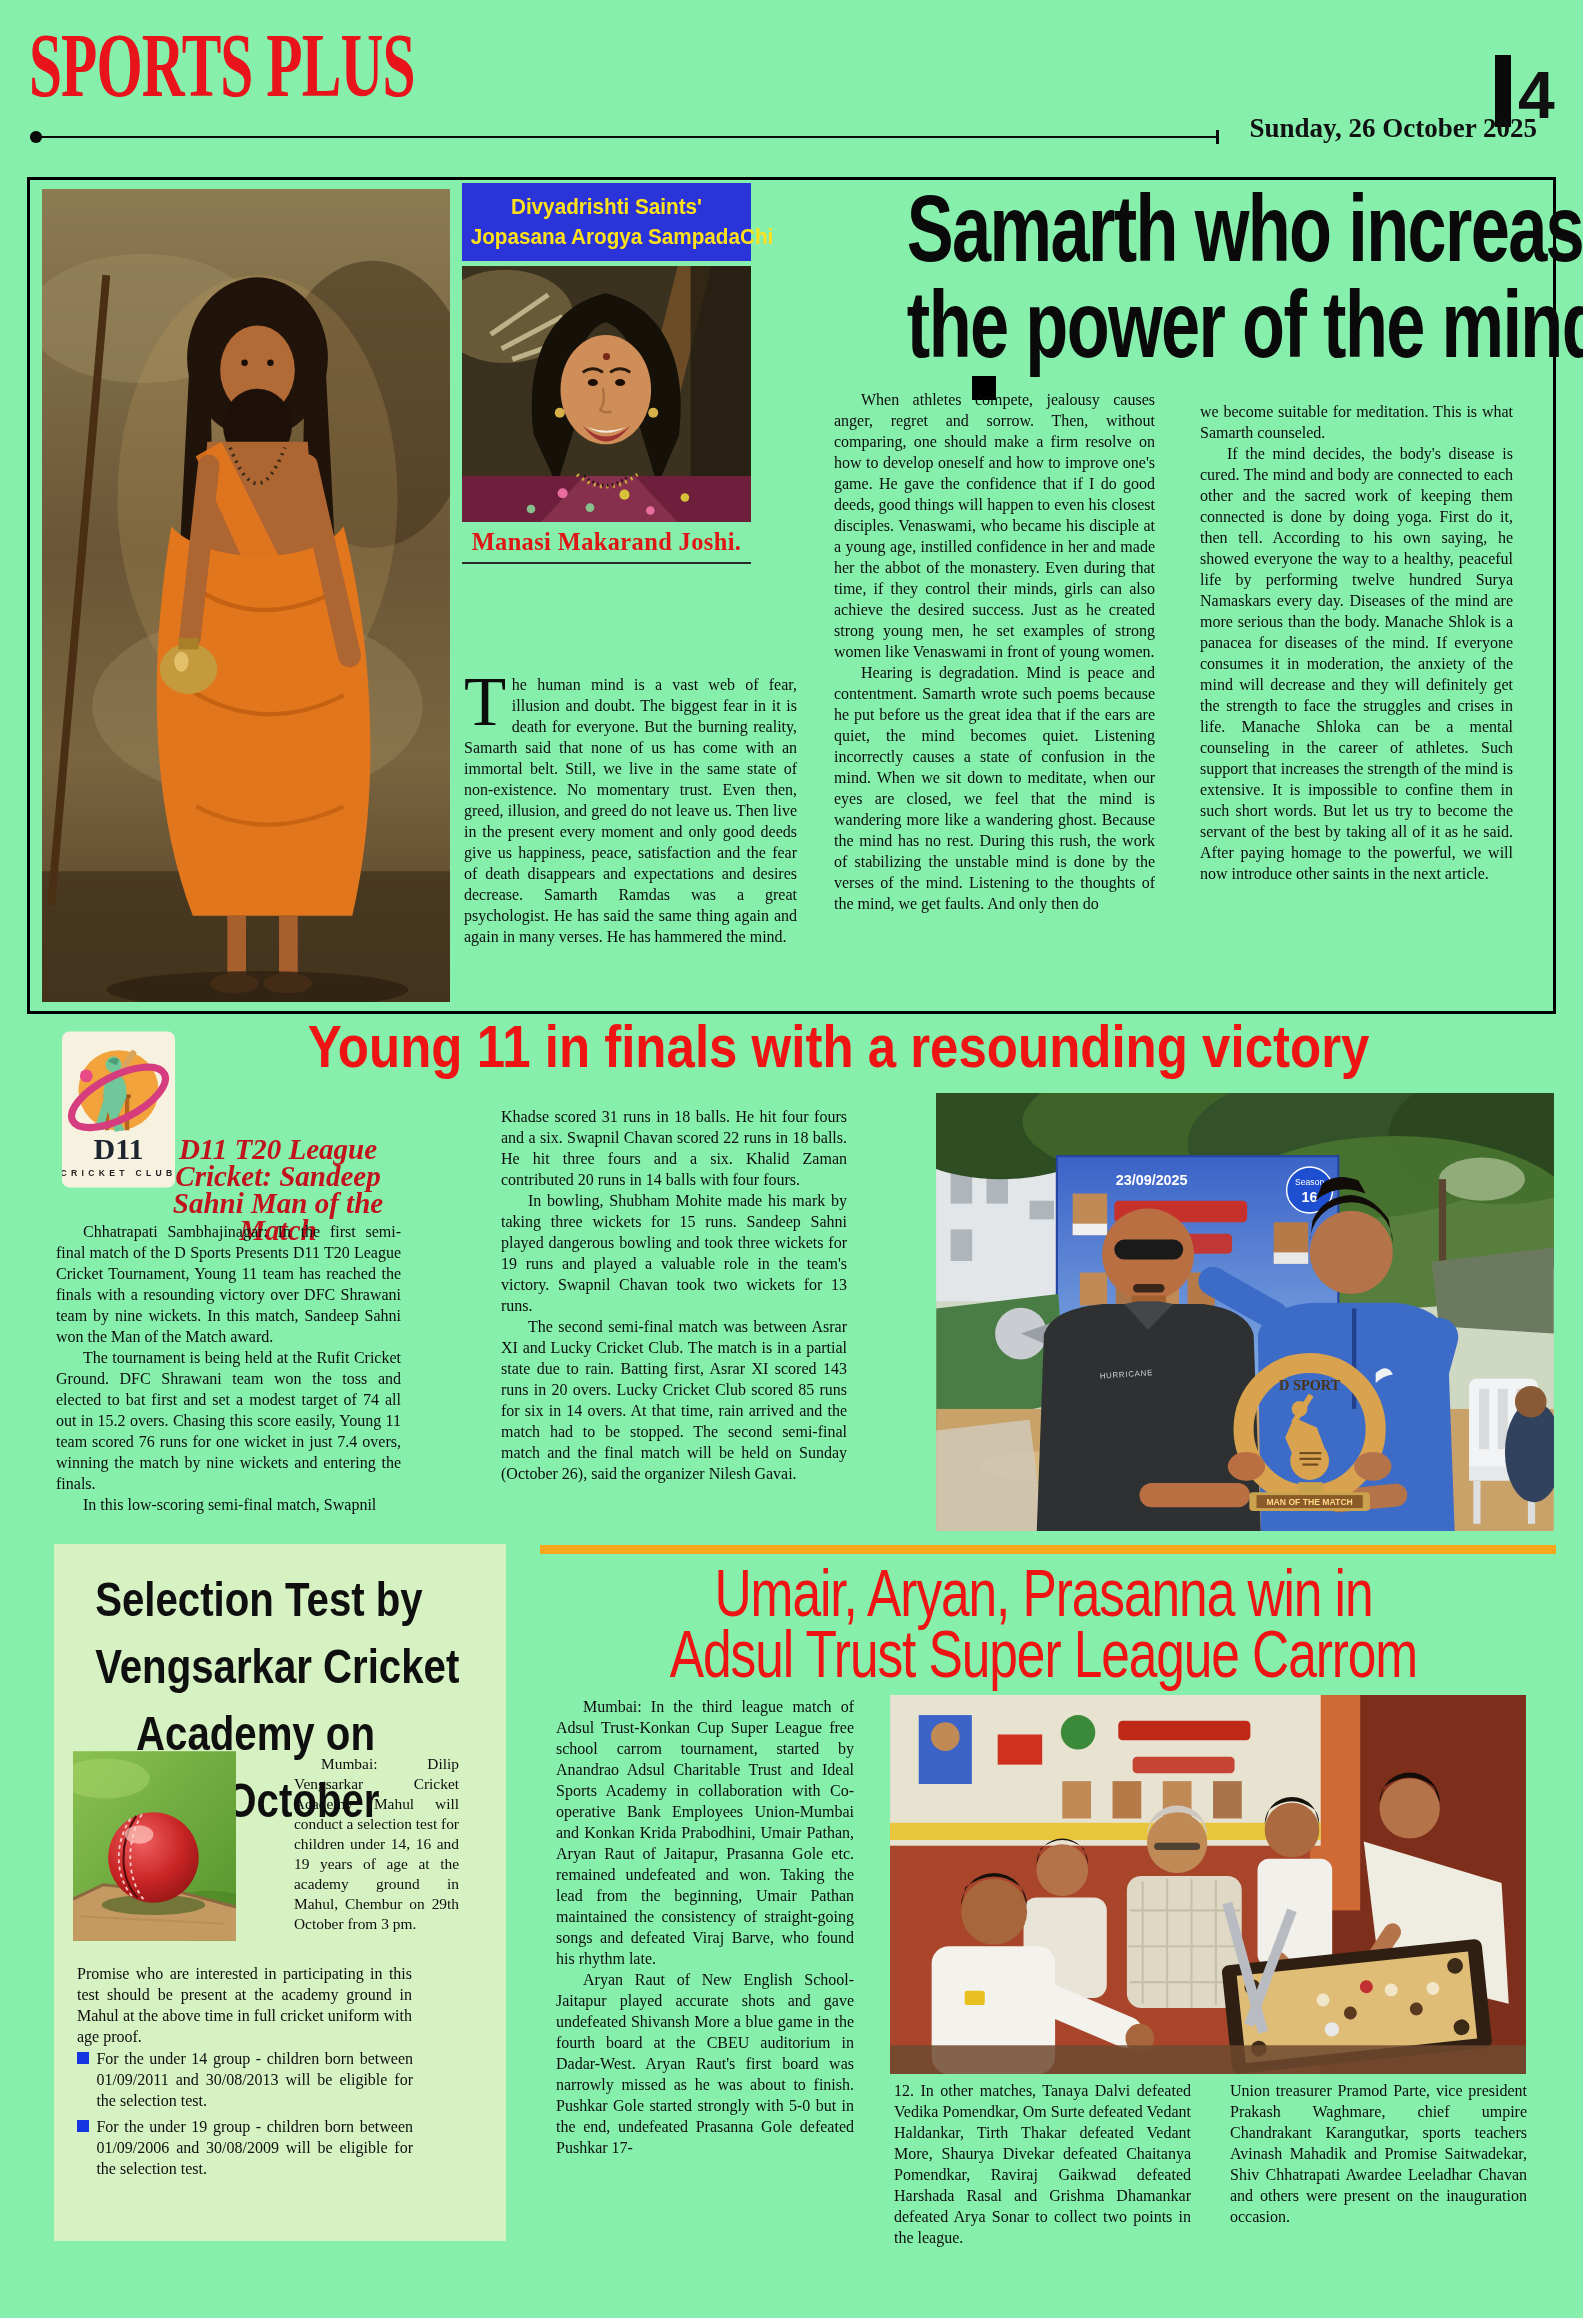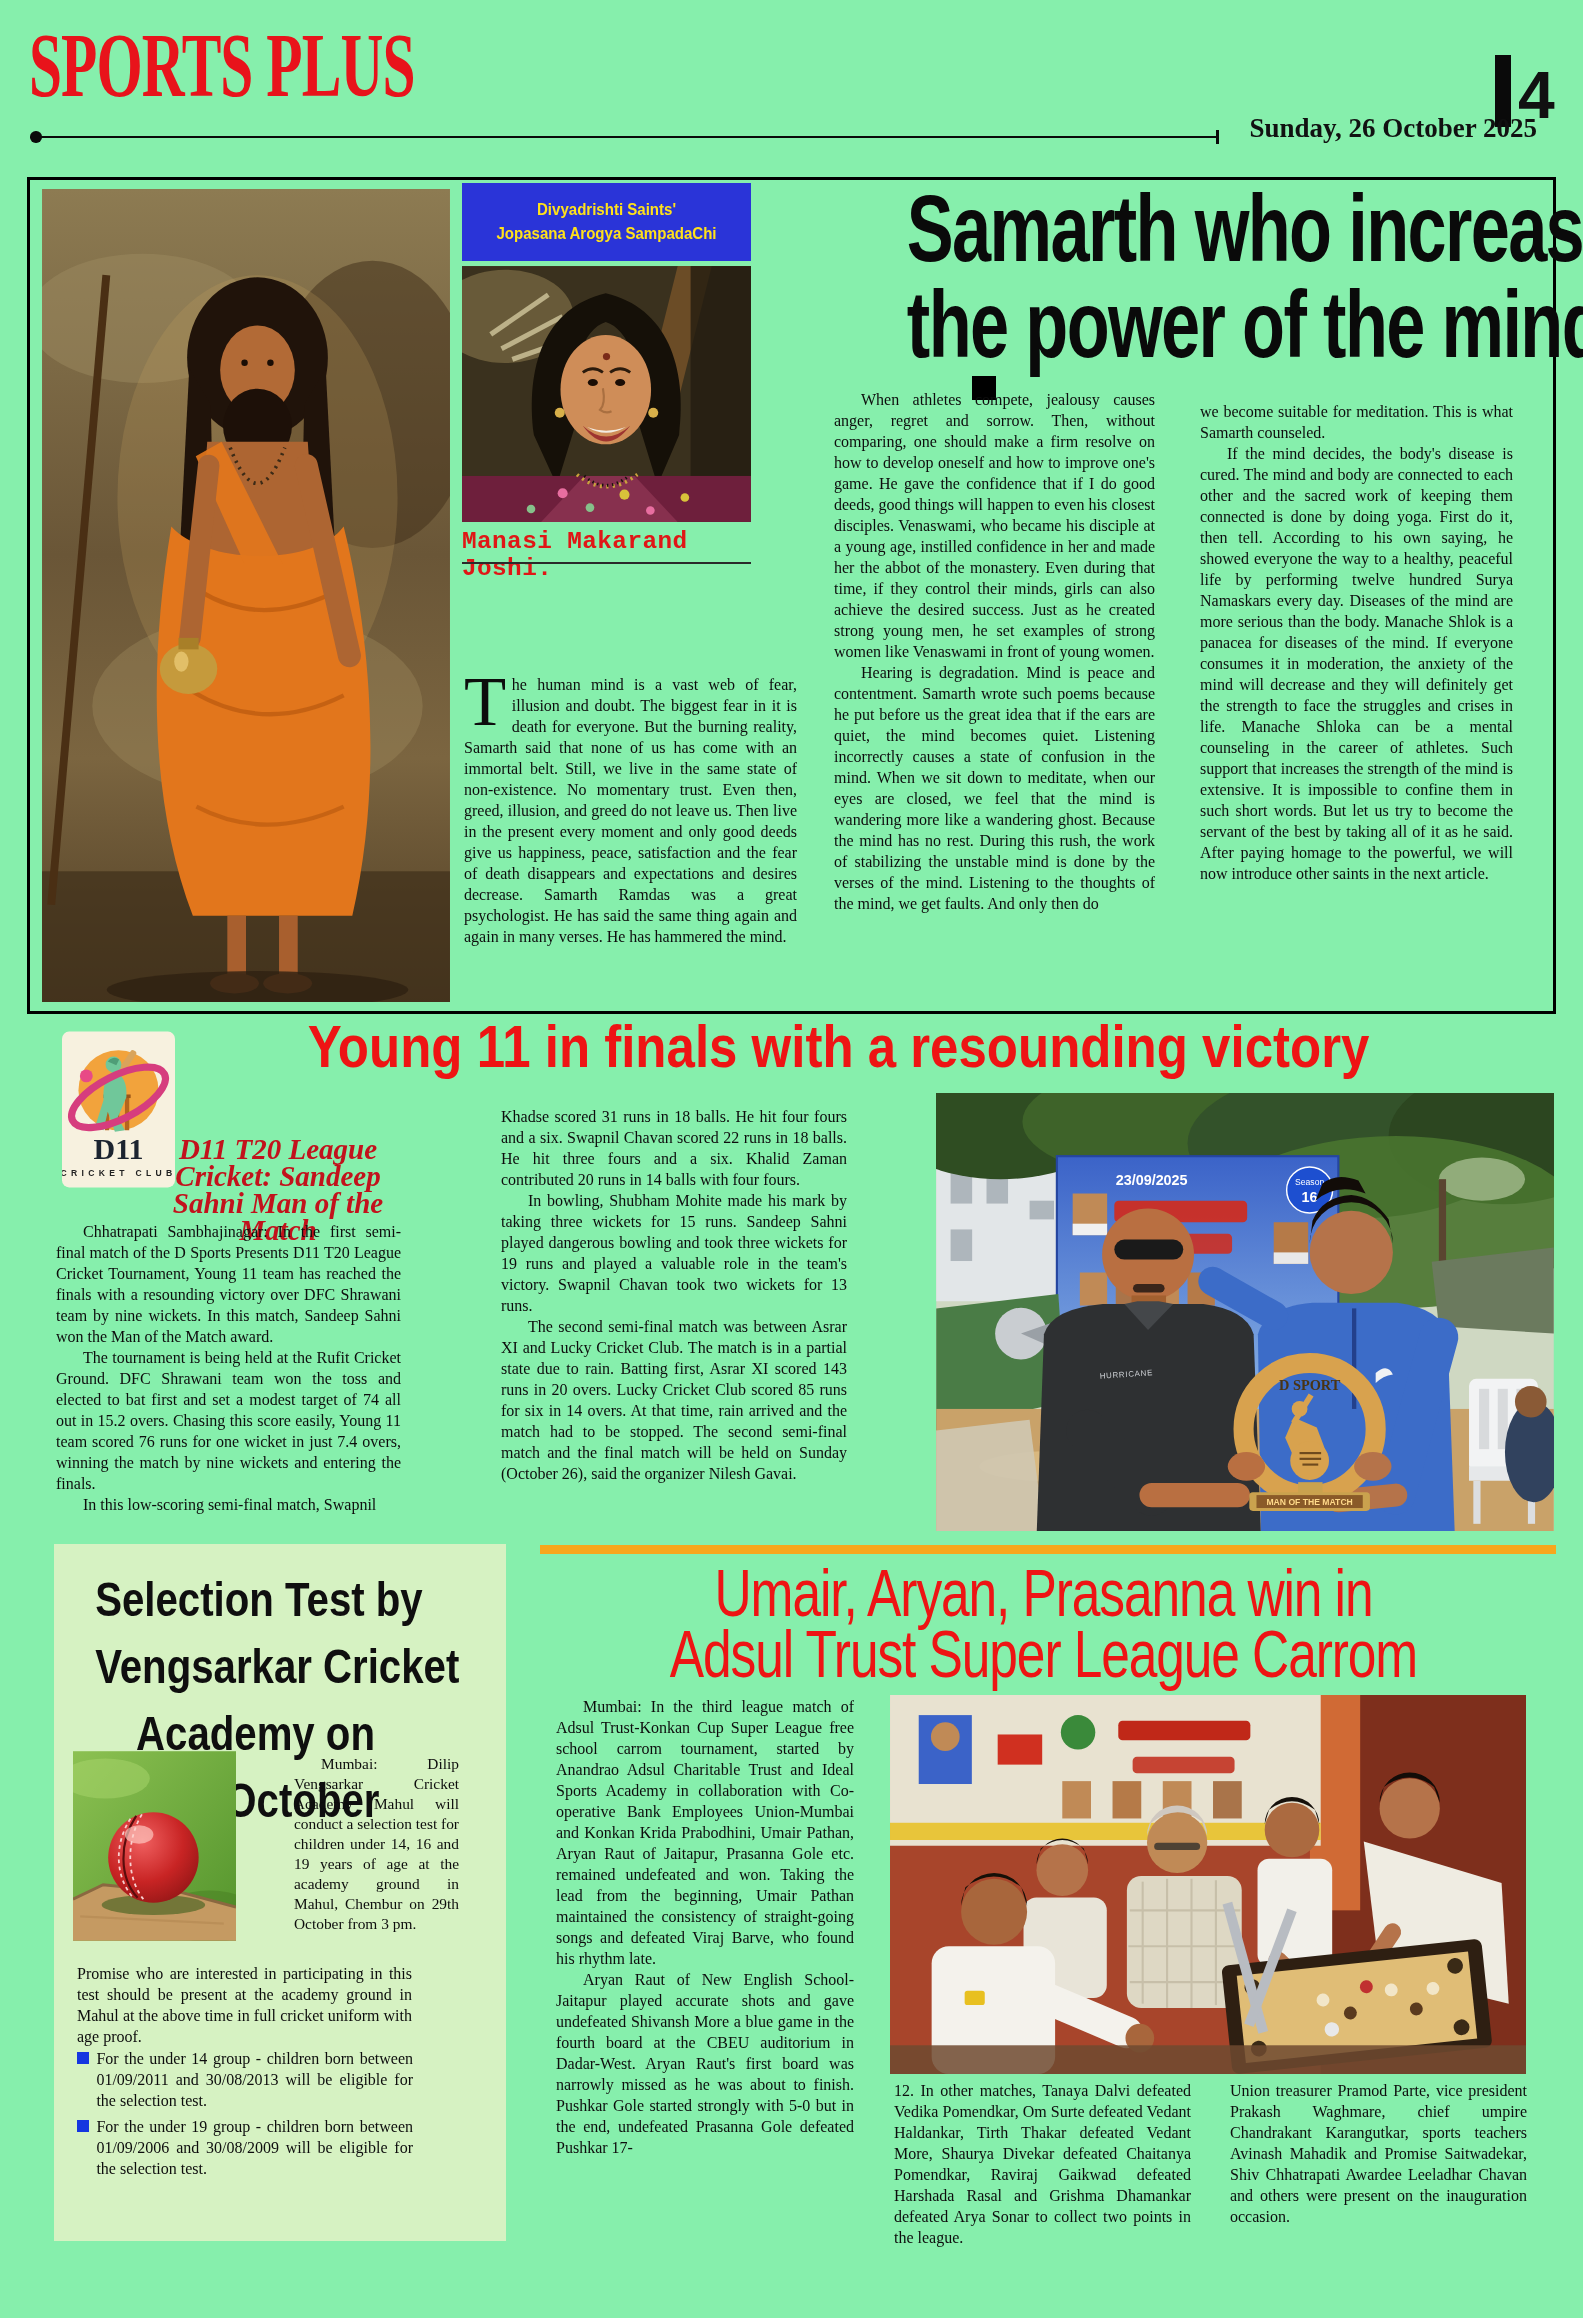--- a/index.html
+++ b/index.html
@@ -21,23 +21,23 @@
   .header-date{left:1106px;top:113px;width:431px;text-align:right;font-weight:bold;font-size:27px;}
   .header-rule{left:37px;top:136px;width:1181px;height:2.2px;background:#0a0a0a;}
   .header-rule-dot{left:30px;top:131px;width:11.5px;height:11.5px;border-radius:50%;background:#0a0a0a;}
   .header-rule-tick{left:1216px;top:130px;width:2.9px;height:14.4px;background:#0a0a0a;}
 
   
   .article1-box{left:27px;top:177px;width:1529px;height:837px;border:3.6px solid #000;box-sizing:border-box;}
   .saint-photo{left:11.5px;top:8.6px;width:408px;height:813px;overflow:hidden;}
   .infobox{left:432px;top:2.9px;width:289px;height:78px;background:#2a34d8;color:#ffe11a;
            display:flex;flex-direction:column;justify-content:center;gap:8.6px;
-           font-family:"Liberation Sans",sans-serif;font-weight:bold;font-size:16px;line-height:1;}
+           font-family:"Liberation Sans",sans-serif;font-weight:bold;font-size:22px;line-height:1;}
   .woman-photo{left:432px;top:86px;width:289px;height:256px;overflow:hidden;}
-  .caption{left:432px;top:348px;width:289px;text-align:left;font-family:Liberation Mono, monospace;
+  .caption{left:432px;top:348px;width:289px;text-align:center;font-family:Liberation Serif, serif;
            font-weight:bold;font-size:24.4px;color:#e01616;letter-spacing:0.4px;}
   .caption-rule{left:432px;top:382px;width:289px;height:2.2px;background:#2a2a2a;}
   .a1-headline{left:780px;top:0px;width:745px;font-family:"Liberation Sans",sans-serif;
                font-weight:bold;font-size:95px;line-height:96px;color:#0a0a0a;letter-spacing:-2.2px;}
   .a1-headline .cond{transform:scaleX(.74);}
   .a1-square{left:942px;top:196px;width:24px;height:24px;background:#000;}
   .a1-col1{left:434px;top:494px;width:333px;height:332px;overflow:hidden;}
   .dropcap{float:left;font-size:69px;line-height:50px;padding:2.9px 5.7px 0 0;color:#0d0d0d;}
   .a1-col2{left:804px;top:209px;width:321px;height:618px;overflow:hidden;}
   .a1-col3{left:1170px;top:209px;width:313px;height:618px;overflow:hidden;margin-top:12px;}

